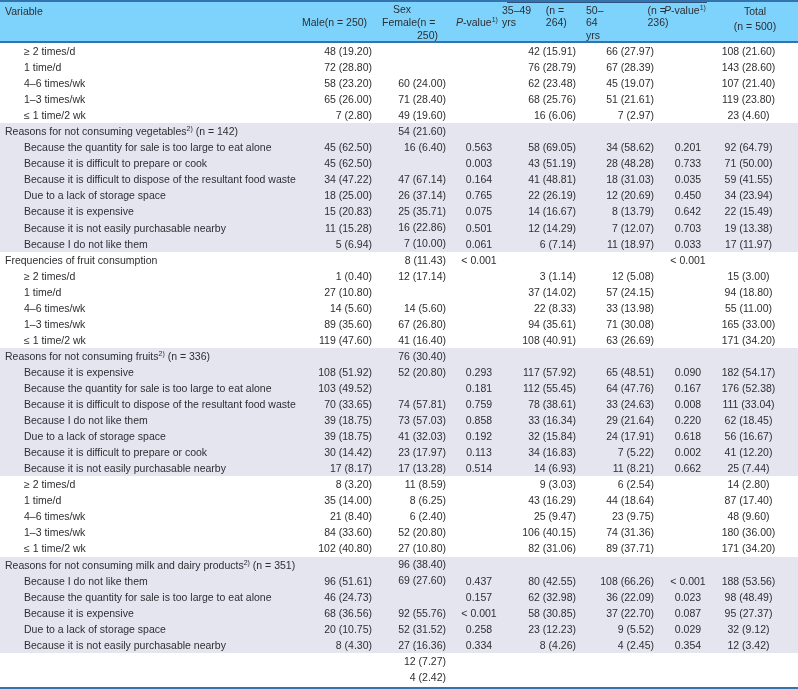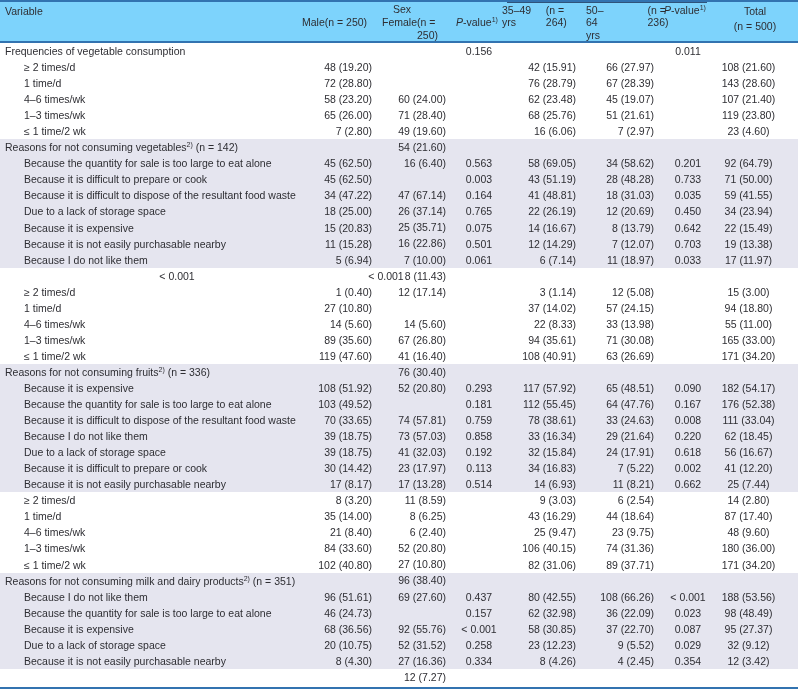--- a/index.html
+++ b/index.html
@@ -108,30 +108,20 @@
       </div>
 
       <div class="th-total">
         <span class="l1">Total</span>
         <span class="l2">(n = 500)</span>
       </div>
     </div>
 
     <div class="tbody" id="tbody">
         <div class="row">
-          <div class="cell c0 label section-label"><span>Frequencies of vegetable consumption</span><sup></sup><span></span></div>
-          <div class="cell c1 num"></div>
-          <div class="cell c2 num"></div>
-          <div class="cell c3 pv">0.156</div>
-          <div class="cell c4 num"></div>
-          <div class="cell c5 num"></div>
-          <div class="cell c6 pv">0.011</div>
-          <div class="cell c7 num total"></div>
-        </div>
-        <div class="row">
           <div class="cell c0 label item-label">≥ 2 times/d</div>
           <div class="cell c1 num">48 (19.20)</div>
           <div class="cell c2 num">60 (24.00)</div>
           <div class="cell c3 pv"></div>
           <div class="cell c4 num">42 (15.91)</div>
           <div class="cell c5 num">66 (27.97)</div>
           <div class="cell c6 pv"></div>
           <div class="cell c7 num total">108 (21.60)</div>
         </div>
         <div class="row">
@@ -248,20 +238,21 @@
           <div class="cell c0 label item-label">Because I do not like them</div>
           <div class="cell c1 num">5 (6.94)</div>
           <div class="cell c2 num">12 (17.14)</div>
           <div class="cell c3 pv">0.061</div>
           <div class="cell c4 num">6 (7.14)</div>
           <div class="cell c5 num">11 (18.97)</div>
           <div class="cell c6 pv">0.033</div>
           <div class="cell c7 num total">17 (11.97)</div>
         </div>
         <div class="row">
+          <div class="cell c0 label section-label"><span>Frequencies of fruit consumption</span><sup></sup><span></span></div>
           <div class="cell c1 num"></div>
           <div class="cell c2 num"></div>
           <div class="cell c3 pv">&lt; 0.001</div>
           <div class="cell c4 num"></div>
           <div class="cell c5 num"></div>
           <div class="cell c6 pv">&lt; 0.001</div>
           <div class="cell c7 num total"></div>
         </div>
         <div class="row">
           <div class="cell c0 label item-label">≥ 2 times/d</div>

